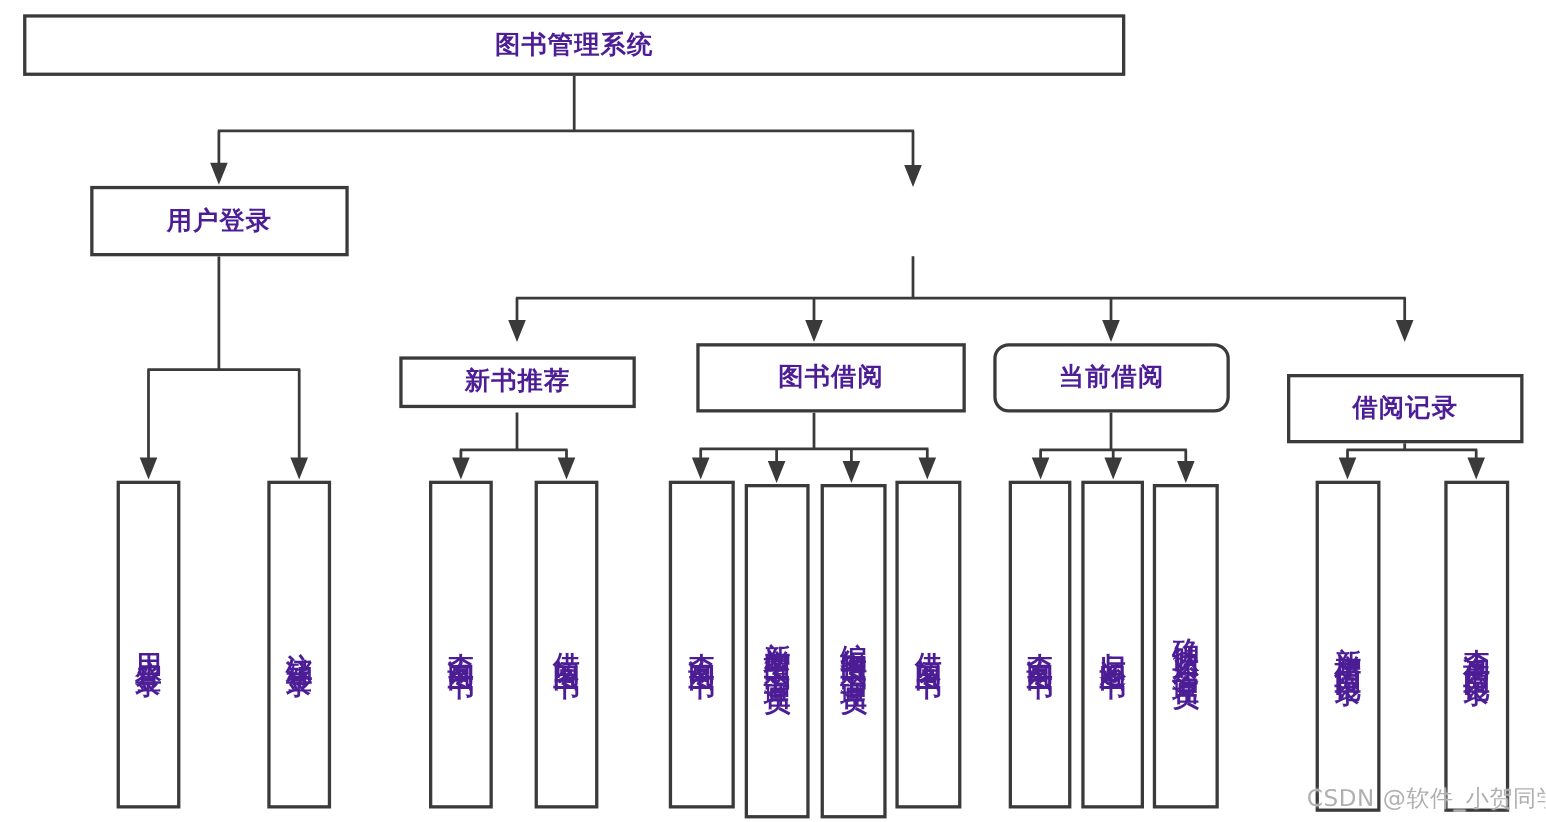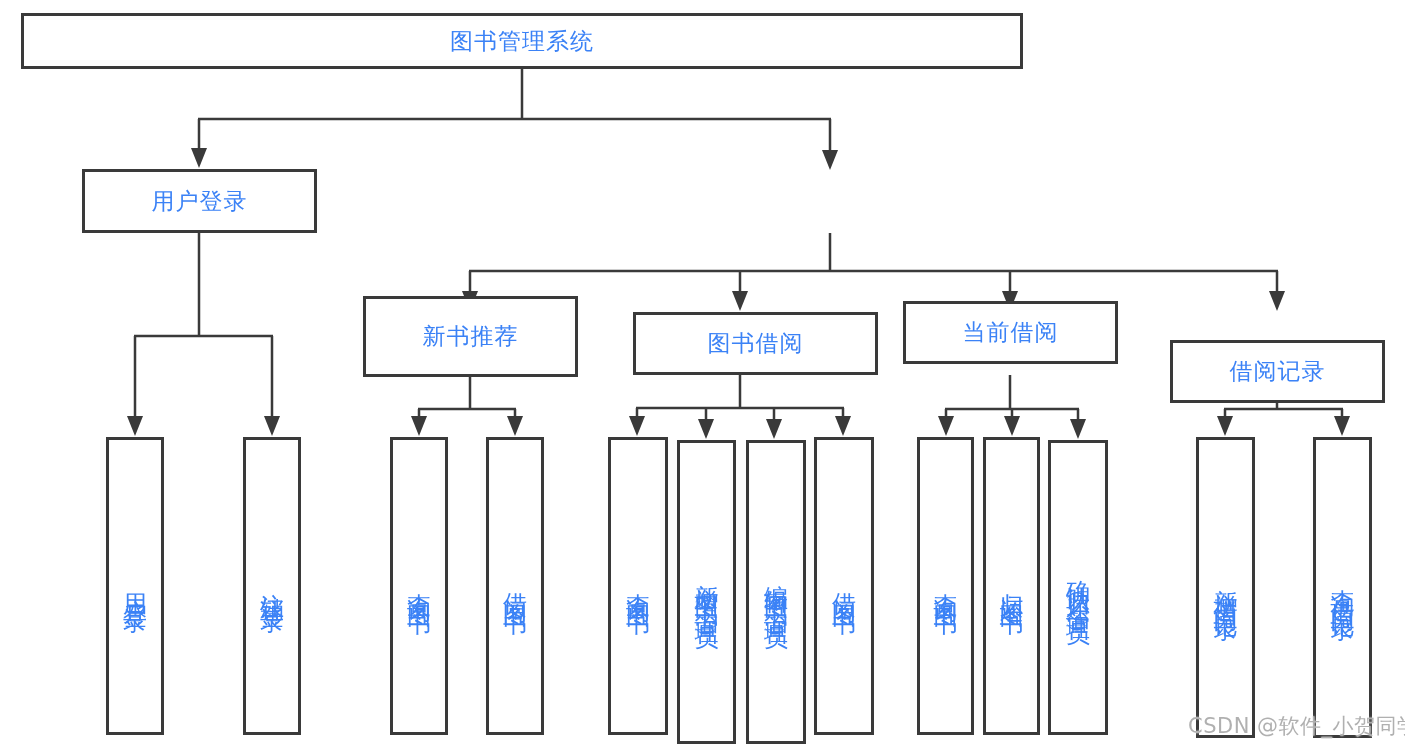--- a/index.html
+++ b/index.html
@@ -5,23 +5,23 @@
   html,body { margin:0; padding:0; background:#ffffff; }
   .canvas {
     position:relative; width:1405px; height:747px; background:#ffffff;
     font-family:"DejaVu Sans","Liberation Sans",sans-serif; overflow:hidden;
   }
   .connectors { position:absolute; left:0; top:0; width:1405px; height:747px; }
   .connectors path { fill:none; stroke:#3a3a3a; stroke-width:2.5; }
   .connectors polygon { fill:#3a3a3a; stroke:none; }
   .node {
     position:absolute; box-sizing:border-box; background:#ffffff;
-    border:3px solid #3a3a3a; color:#3b82f6;
+    border:3px solid #3a3a3a; color:#4c1d95;
     display:flex; align-items:center; justify-content:center;
-    text-align:left; line-height:1.25;
+    text-align:left; line-height:1.25;font-weight:bold;
   }
   .h-node { font-size:23px; letter-spacing:1px; }
   .v-node {
     writing-mode:vertical-rl; text-orientation:mixed;
     font-size:24px; letter-spacing:6px;
   }
   .watermark {
     position:absolute; left:1188px; top:712px; width:212px;
     font-size:21px; color:#b0b0b0; letter-spacing:0.5px; white-space:nowrap;
     text-shadow:0 0 2px #ffffff;
@@ -66,23 +66,23 @@
     <polygon points="1012,436 1004,416 1020,416"></polygon>
     <polygon points="1078,439 1070,419 1086,419"></polygon>
     <polygon points="1225,436 1217,416 1233,416"></polygon>
     <polygon points="1342,436 1334,416 1350,416"></polygon>
   </svg>
 
   <div class="node h-node" style="left:21px; top:13px; width:1002px; height:56px;">图书管理系统</div>
 
   <div class="node h-node" style="left:82px; top:169px; width:235px; height:64px;">用户登录</div>
 
-  <div class="node h-node" style="left:363px; top:296px; width:215px; height:81px;">新书推荐</div>
+  <div class="node h-node" style="left:363px; top:324px; width:215px; height:47px;">新书推荐</div>
   <div class="node h-node" style="left:633px; top:312px; width:245px; height:63px;">图书借阅</div>
-  <div class="node h-node" style="left:903px; top:301px; width:215px; height:63px;">当前借阅</div>
+  <div class="node h-node" style="left:903px; top:312px; width:215px; height:63px;border-radius:14px;">当前借阅</div>
   <div class="node h-node" style="left:1170px; top:312px; width:215px; height:63px;margin-top:28px;">借阅记录</div>
 
   <div class="node v-node" style="left:106px; top:437px; width:58px; height:298px;">用户登录</div>
   <div class="node v-node" style="left:243px; top:437px; width:58px; height:298px;">注销登录</div>
 
   <div class="node v-node" style="left:390px; top:437px; width:58px; height:298px;">查询图书</div>
   <div class="node v-node" style="left:486px; top:437px; width:58px; height:298px;">借阅图书</div>
 
   <div class="node v-node" style="left:608px; top:437px; width:60px; height:298px;">查询图书</div>
   <div class="node v-node" style="left:677px; top:440px; width:59px; height:304px;">新增图书（管理员）</div>

